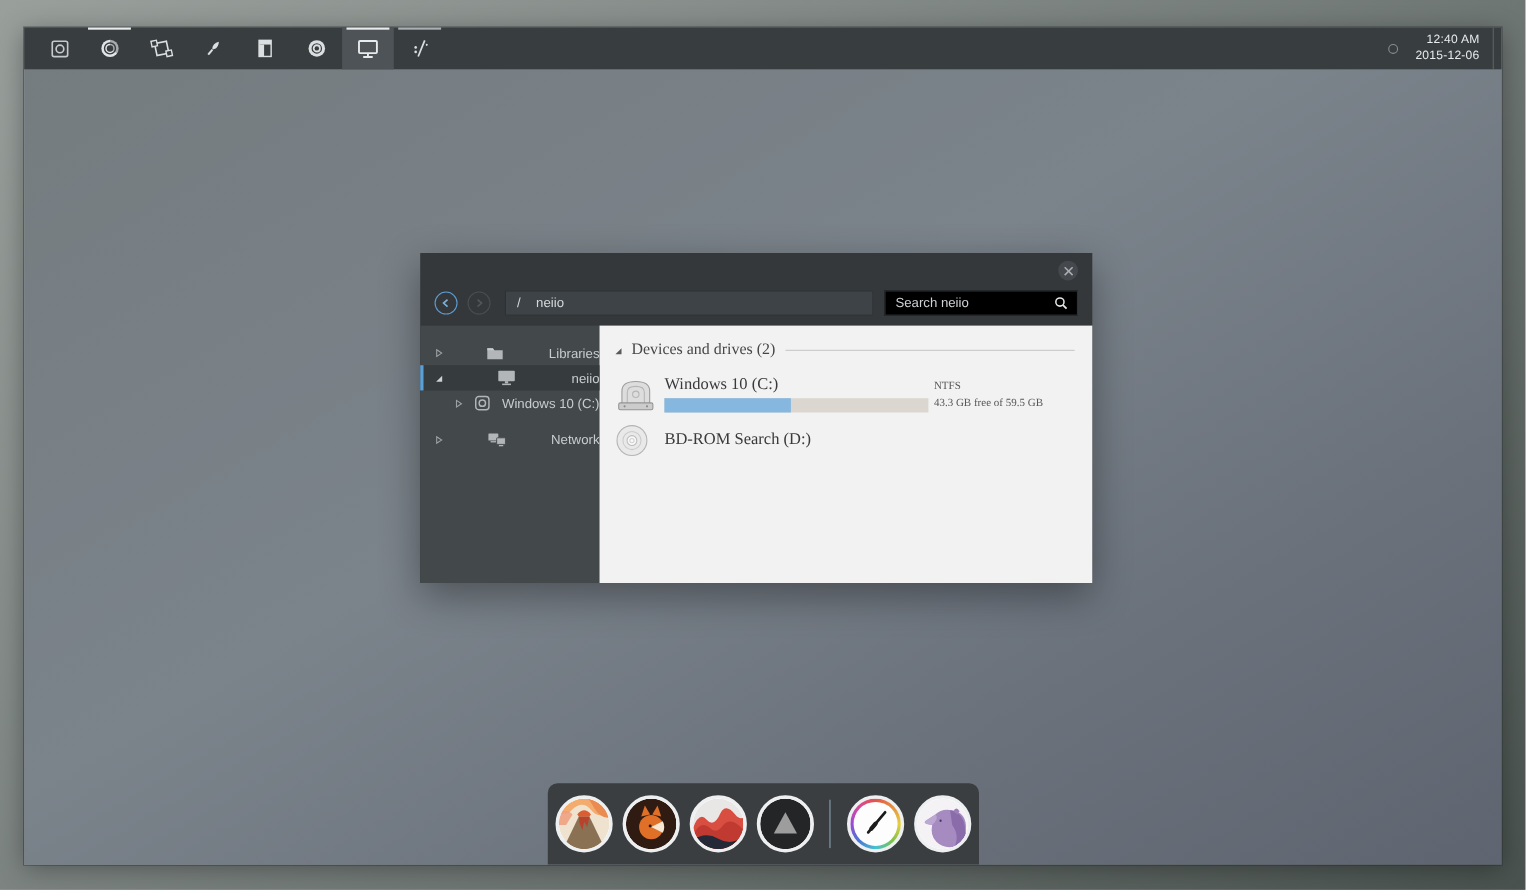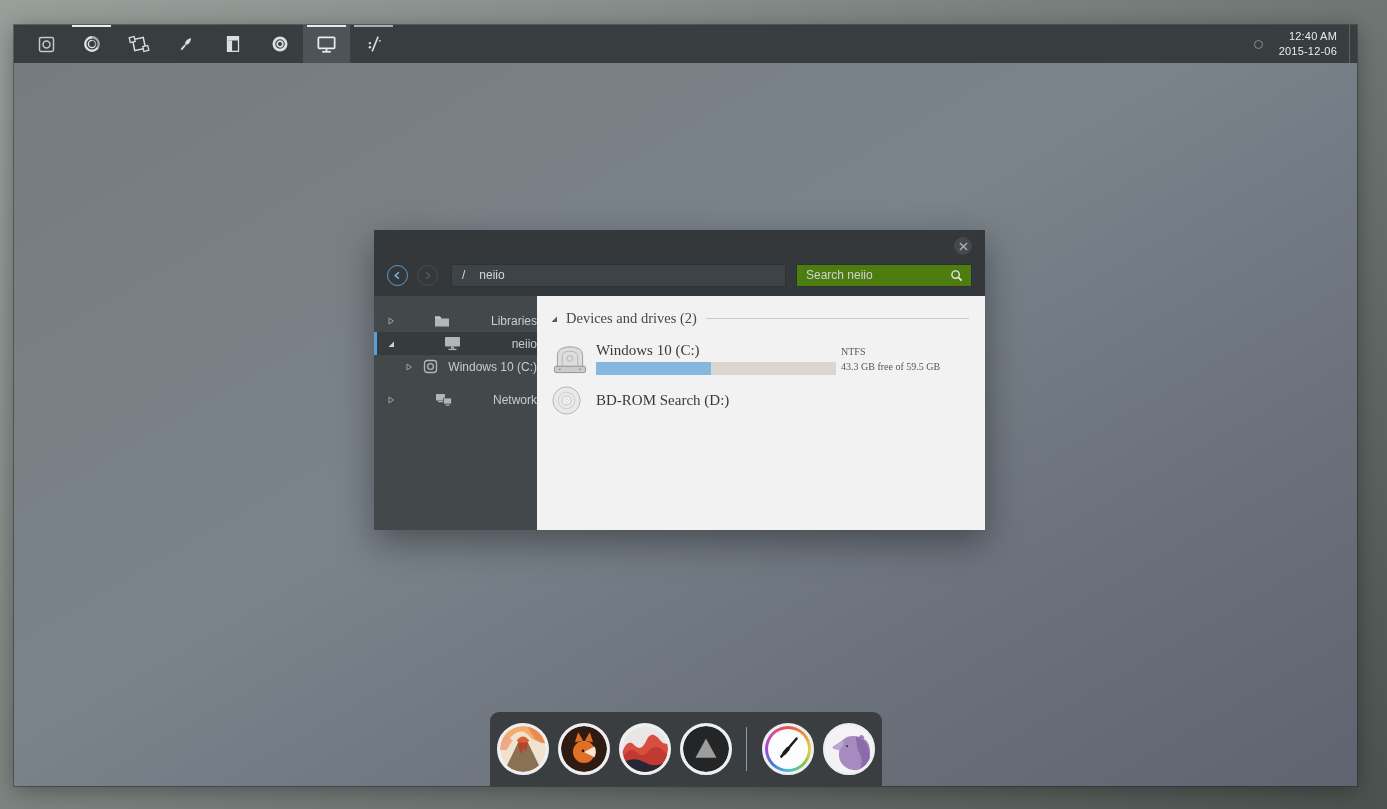--- a/index.html
+++ b/index.html
@@ -3,21 +3,21 @@
 <meta charset="utf-8">
 <style>
   * { margin:0; padding:0; box-sizing:border-box; }
   html,body { width:1387px; height:809px; overflow:hidden;
     font-family:"Liberation Sans","DejaVu Sans",sans-serif; }
 
   .stage { position:relative; width:1387px; height:809px;
     background:linear-gradient(140deg,#99a09c 0%,#868d8a 28%,#6c7471 62%,#49524e 100%); }
 
   
-  .desktop { position:absolute; left:14px; top:25px; width:1343px; height:761px;
+  .desktop { position:absolute; left:22px; top:25px; width:1343px; height:761px;
     background:linear-gradient(150deg,#757c7f 0%,#7b838b 45%,#6a717b 75%,#5e6570 100%);
     box-shadow:0 0 0 1px rgba(35,40,43,.45), 0 4px 22px rgba(0,0,0,.35); }
 
   
   .taskbar { position:absolute; top:0; left:0; right:0; height:38px; background:#383d40;
     display:flex; align-items:stretch; z-index:5; }
   .tb-tiles { display:flex; padding-left:10px; }
   .tb-tile { width:47px; display:flex; align-items:center; justify-content:center; position:relative; }
   .tb-tile.launcher { width:44px; }
   .tb-tile.active { background:#4d5357; }
@@ -36,21 +36,21 @@
   .close-btn { position:absolute; right:13px; top:7px; width:18px; height:18px; border-radius:50%;
     background:#45494d; display:flex; align-items:center; justify-content:center; cursor:default; }
   .navbar { height:36px; display:flex; align-items:center; padding:0 13px 6px 13px; flex:0 0 auto; }
   .nav-circle { width:21px; height:21px; border-radius:50%; border:1.6px solid; display:flex;
     align-items:center; justify-content:center; flex:0 0 auto; }
   .nav-circle.back { border-color:#5d9cd1; }
   .nav-circle.fwd  { border-color:#484e52; margin-left:9px; }
   .address { flex:1; height:23px; background:#3e4347; border:1px solid #2e3235; display:flex;
     align-items:center; padding:0 10px; color:#d4d8da; font-size:12px; margin-left:13px; }
   .address .loc { margin-left:14px; }
-  .searchbox { width:176px; height:23px; background:#4d7c0f; border:1px solid #2e3235; display:flex;
+  .searchbox { width:176px; height:23px; background:#000000; border:1px solid #2e3235; display:flex;
     align-items:center; padding:0 8px 0 9px; margin-left:10px; }
   .searchbox input { flex:1; min-width:0; background:transparent; border:none; outline:none;
     color:#ced2d4; font-size:12px; font-family:inherit; }
   .searchbox input::placeholder { color:#ced2d4; opacity:1; }
 
   .win-body { flex:1; display:flex; min-height:0; }
   .sidebar { width:163px; background:#43484b; padding-top:13px; flex:0 0 auto; }
   .side-row { height:23px; display:flex; align-items:center; color:#c8ccce; font-size:12px;
     padding-left:9px; position:relative;justify-content:space-between; }
   .side-row.selected { background:#363b3e; }

